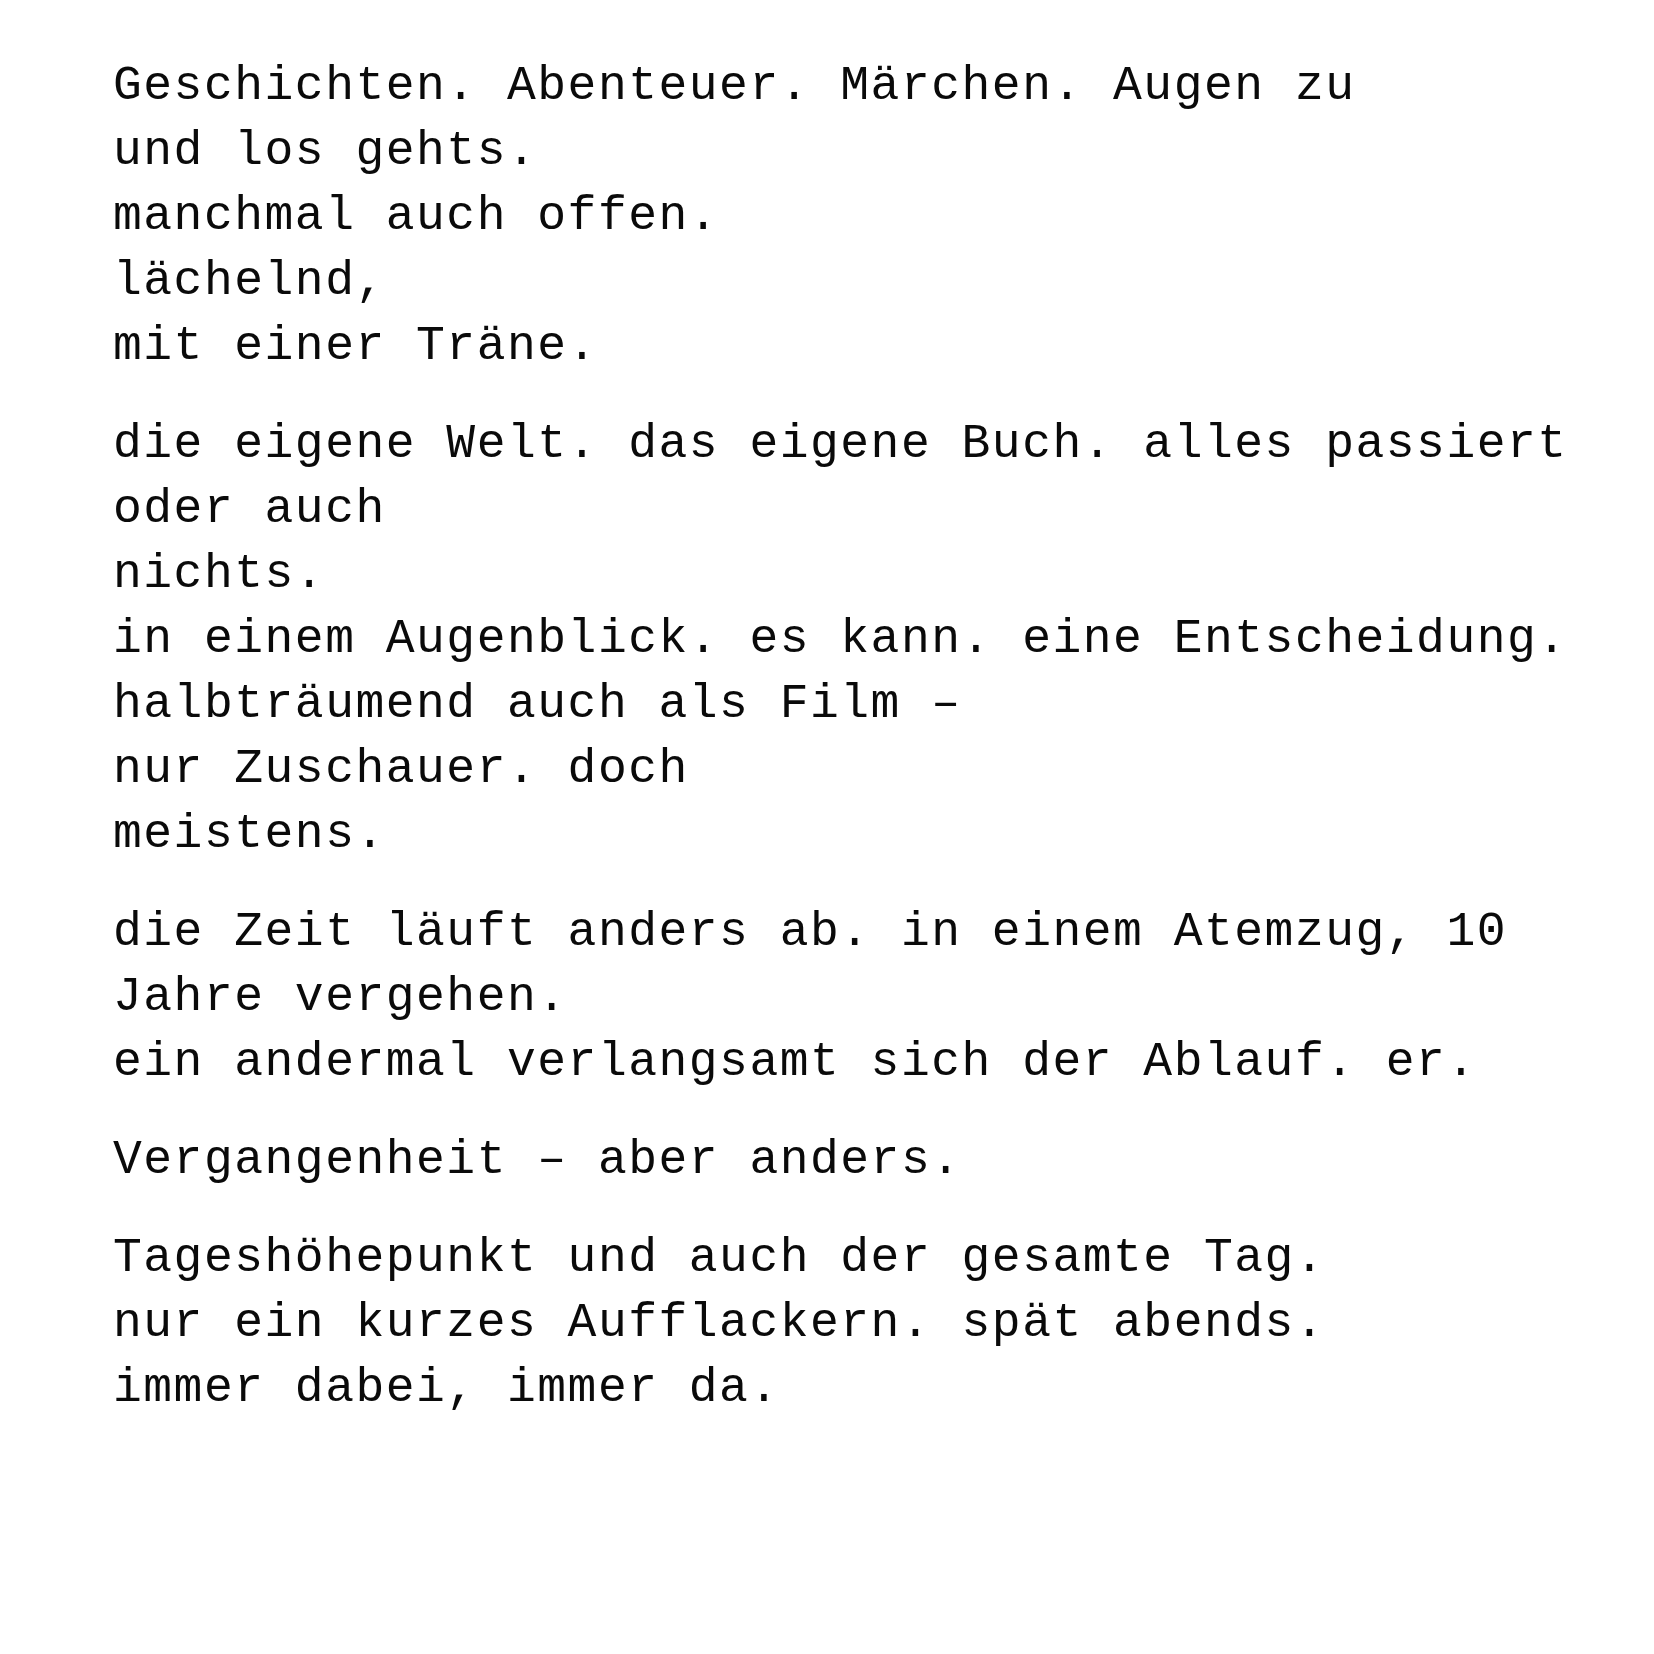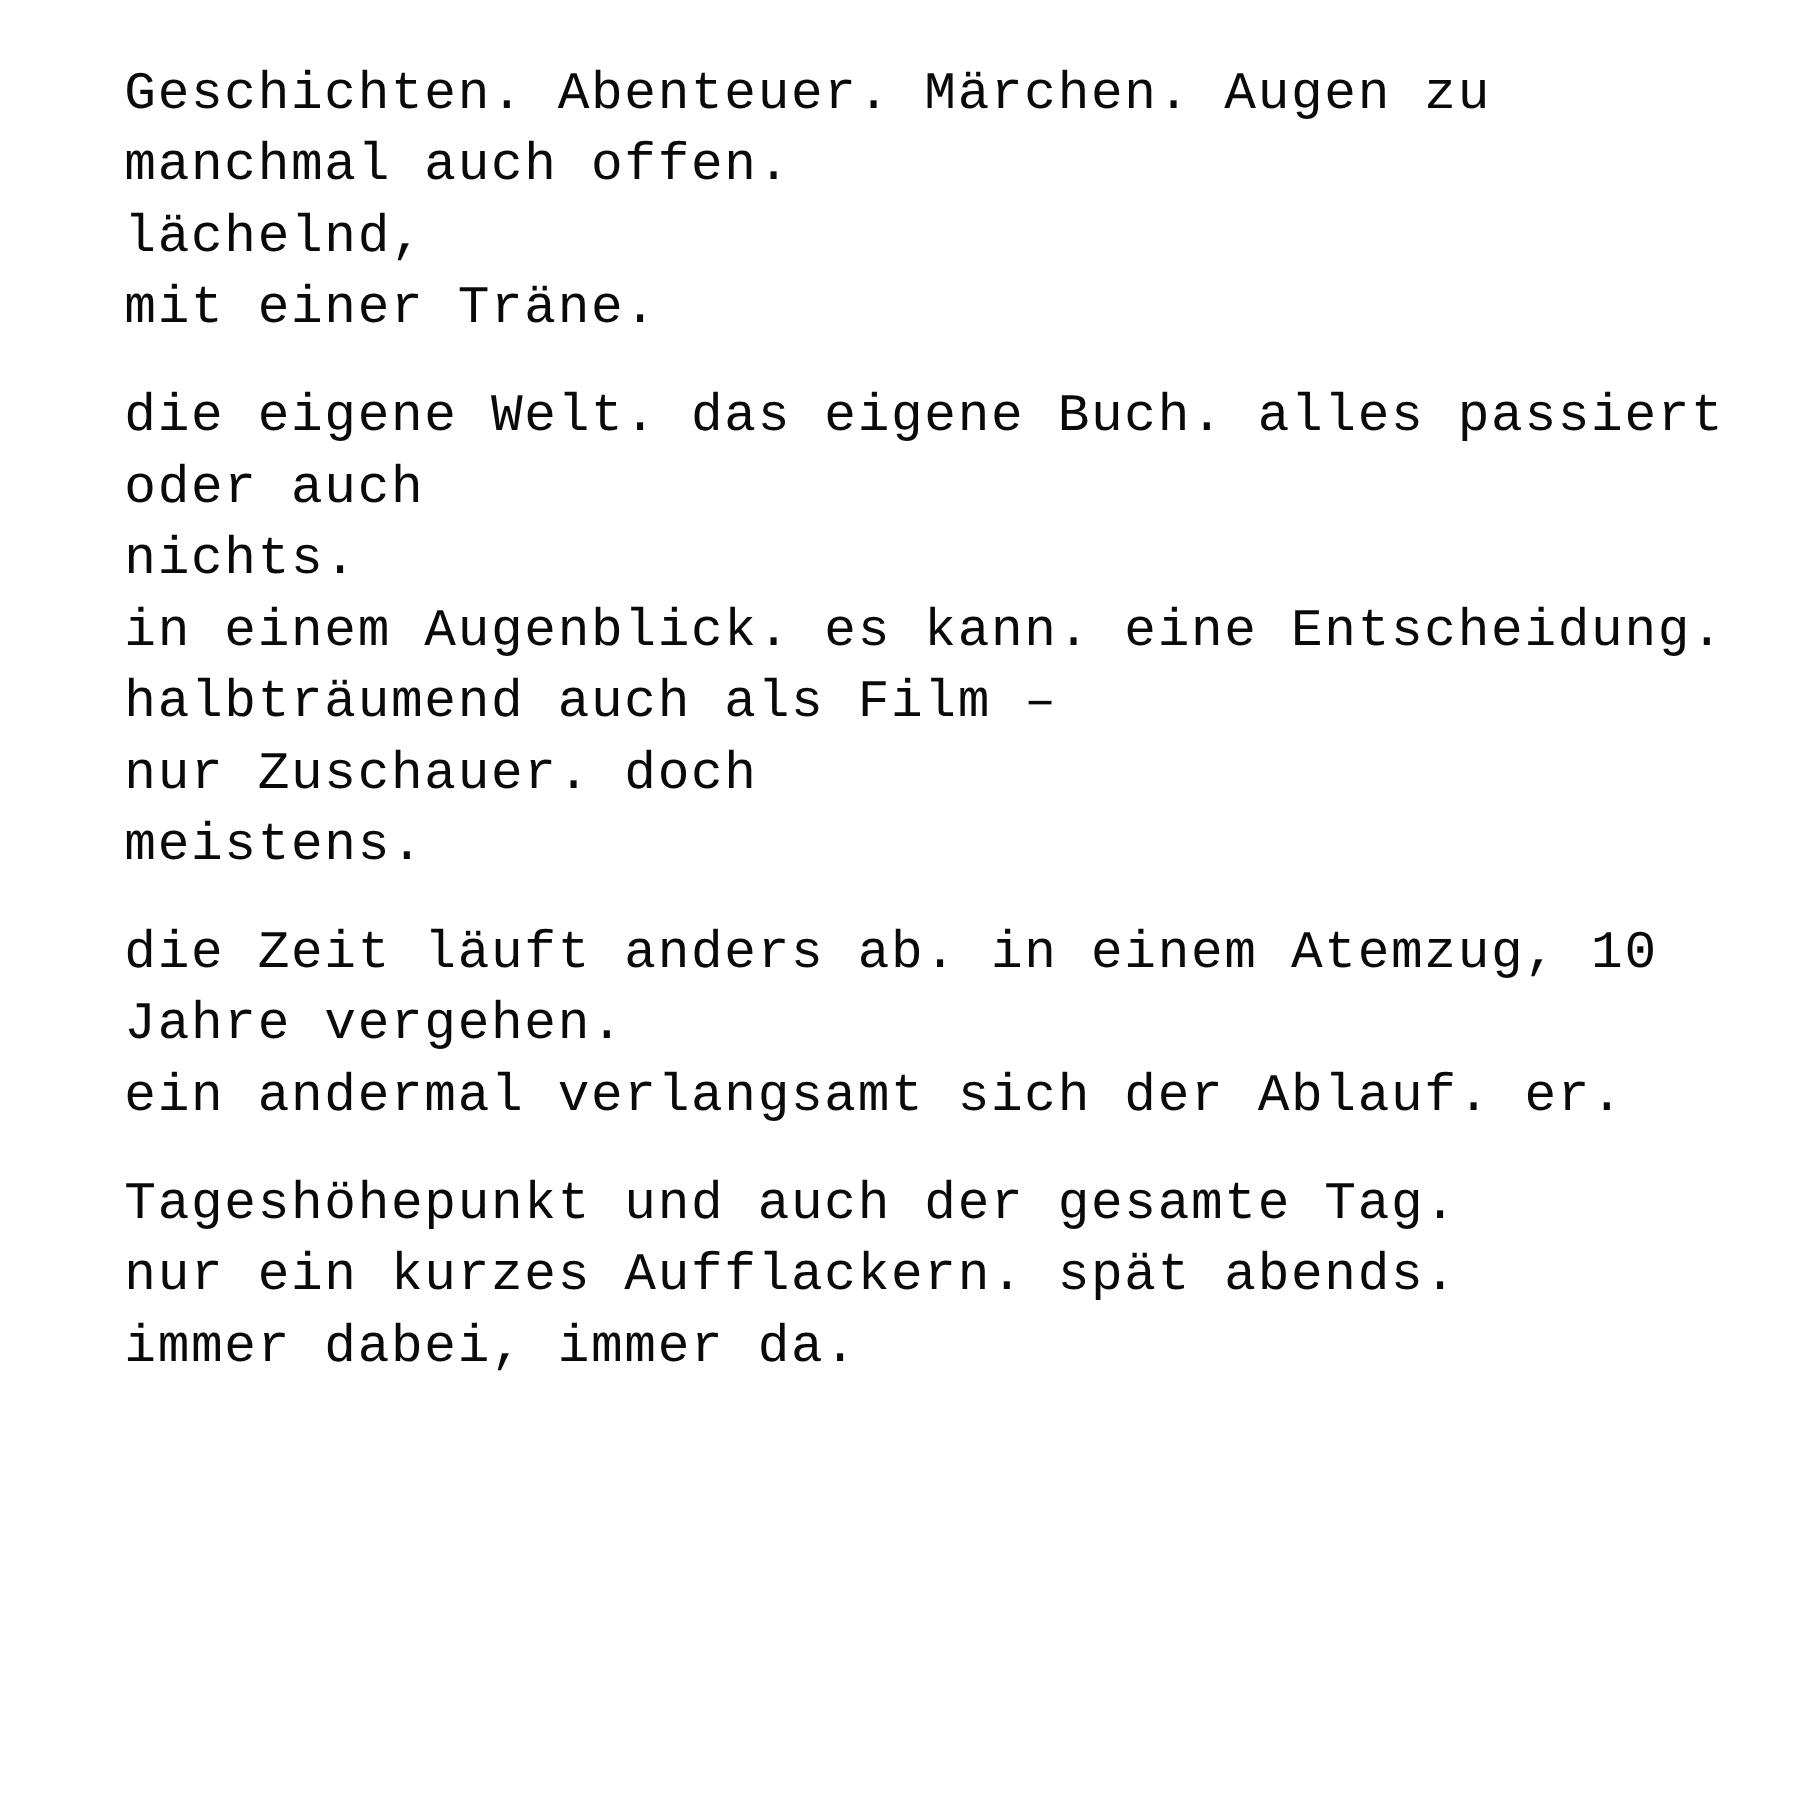--- a/index.html
+++ b/index.html
@@ -31,40 +31,42 @@
     color: #0a0a0a;
   }
 </style>
 </head>
 <body>
 
 <div class="page">
 
   <p class="stanza">
     <span class="line">Geschichten. Abenteuer. Märchen. Augen zu</span>
+    <span class="line">und los gehts.</span>
     <span class="line">manchmal auch offen.</span>
     <span class="line">lächelnd,</span>
     <span class="line">mit einer Träne.</span>
   </p>
 
   <p class="stanza">
     <span class="line">die eigene Welt. das eigene Buch. alles passiert oder auch</span>
     <span class="line">nichts.</span>
     <span class="line">in einem Augenblick. es kann. eine Entscheidung.</span>
     <span class="line">halbträumend auch als Film –</span>
     <span class="line">nur Zuschauer. doch</span>
     <span class="line">meistens.</span>
   </p>
 
   <p class="stanza">
     <span class="line">die Zeit läuft anders ab. in einem Atemzug, 10 Jahre vergehen.</span>
     <span class="line">ein andermal verlangsamt sich der Ablauf. er.</span>
   </p>
 
   <p class="stanza">
+    <span class="line">Vergangenheit – aber anders.</span>
   </p>
 
   <p class="stanza">
     <span class="line">Tageshöhepunkt und auch der gesamte Tag.</span>
     <span class="line">nur ein kurzes Aufflackern. spät abends.</span>
     <span class="line">immer dabei, immer da.</span>
   </p>
 
 </div>
 

